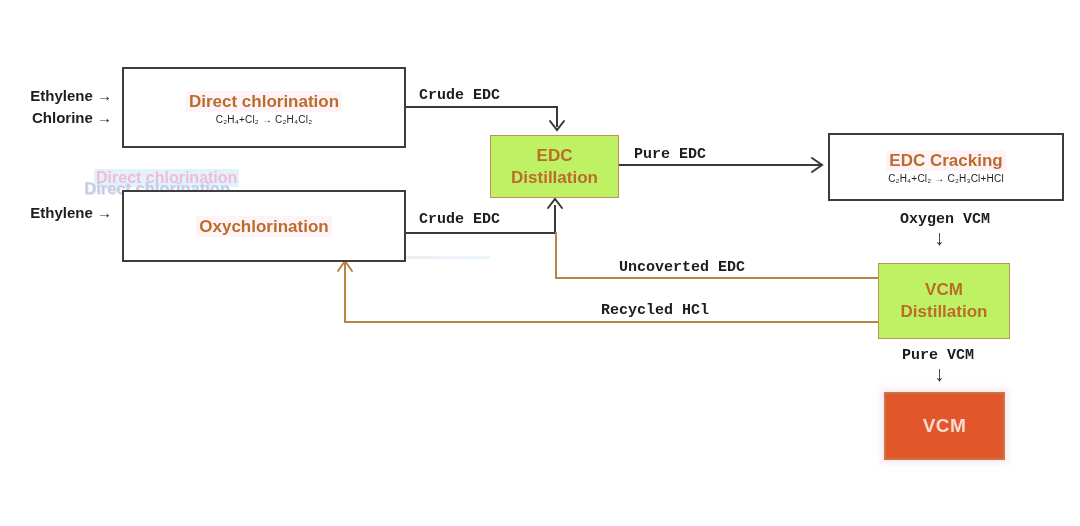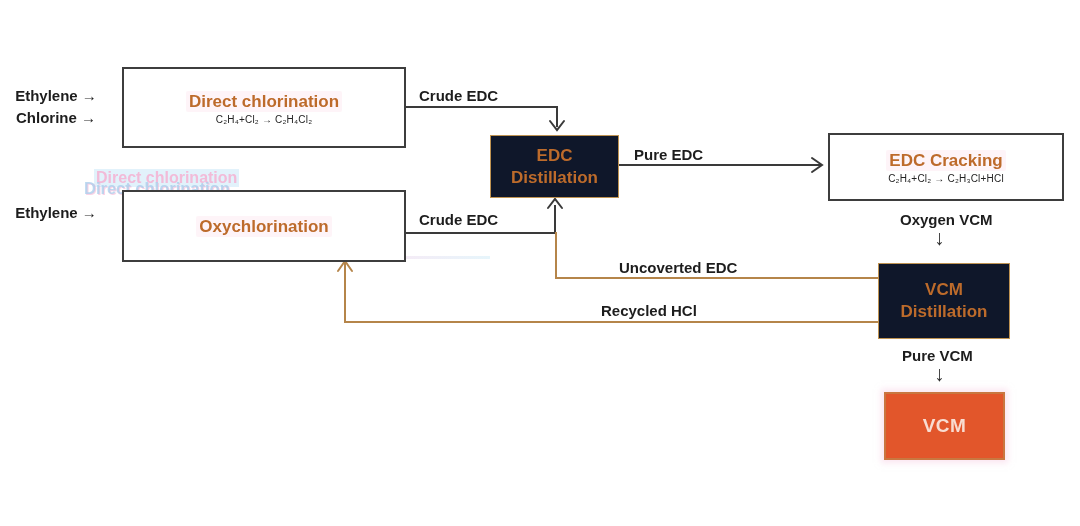--- a/index.html
+++ b/index.html
@@ -5,28 +5,28 @@
   html,body{margin:0;padding:0;background:#ffffff;}
   #canvas{
     position:relative;width:1080px;height:526px;background:#ffffff;overflow:hidden;
     font-family:"Liberation Sans","DejaVu Sans",sans-serif;color:#1d1d1d;
   }
   .abs{position:absolute;}
   
   .pbox{position:absolute;background:#ffffff;display:flex;flex-direction:column;
         align-items:center;justify-content:center;text-align:center;}
   .pbox.dark{border:2px solid #3d3d3d;}
-  .pbox.tan{border:1.5px solid #bf9352;background:#0f172a;}
+  .pbox.tan{border:1.5px solid #bf9352;background:#bef264;}
   .ptitle{font-size:17px;font-weight:700;color:#bd6b2b;line-height:21px;
           background:rgba(252,230,240,0.45);padding:0 3px;border-radius:2px;}
   .pformula{font-size:10px;font-weight:400;color:#232323;margin-top:2px;letter-spacing:.2px;}
   .two-line{font-size:17px;font-weight:700;color:#bd6b2b;line-height:22px;}
   
-  .flabel{position:absolute;font-size:15px;font-weight:700;color:#1d1d1d;white-space:nowrap;}
-  .inputs{position:absolute;width:112px;text-align:center;font-size:15px;font-weight:700;
+  .flabel{position:absolute;font-size:15px;font-weight:700;color:#1d1d1d;white-space:nowrap;font-family:Liberation Mono, monospace;}
+  .inputs{position:absolute;width:112px;text-align:right;font-size:15px;font-weight:700;
           line-height:21.5px;color:#1d1d1d;}
   .downglyph{position:absolute;font-size:21px;font-weight:400;color:#2e2e2e;line-height:20px;}
   
   #vcm-box{
     position:absolute;left:884px;top:392px;width:117px;height:64px;
     background:#e2562b;border:2px solid rgba(185,141,78,0.6);
     box-shadow:0 0 6px 3px rgba(248,205,228,0.5);
     display:flex;align-items:center;justify-content:center;
     font-size:19px;font-weight:700;color:#f8dcd1;letter-spacing:.5px;
   }

